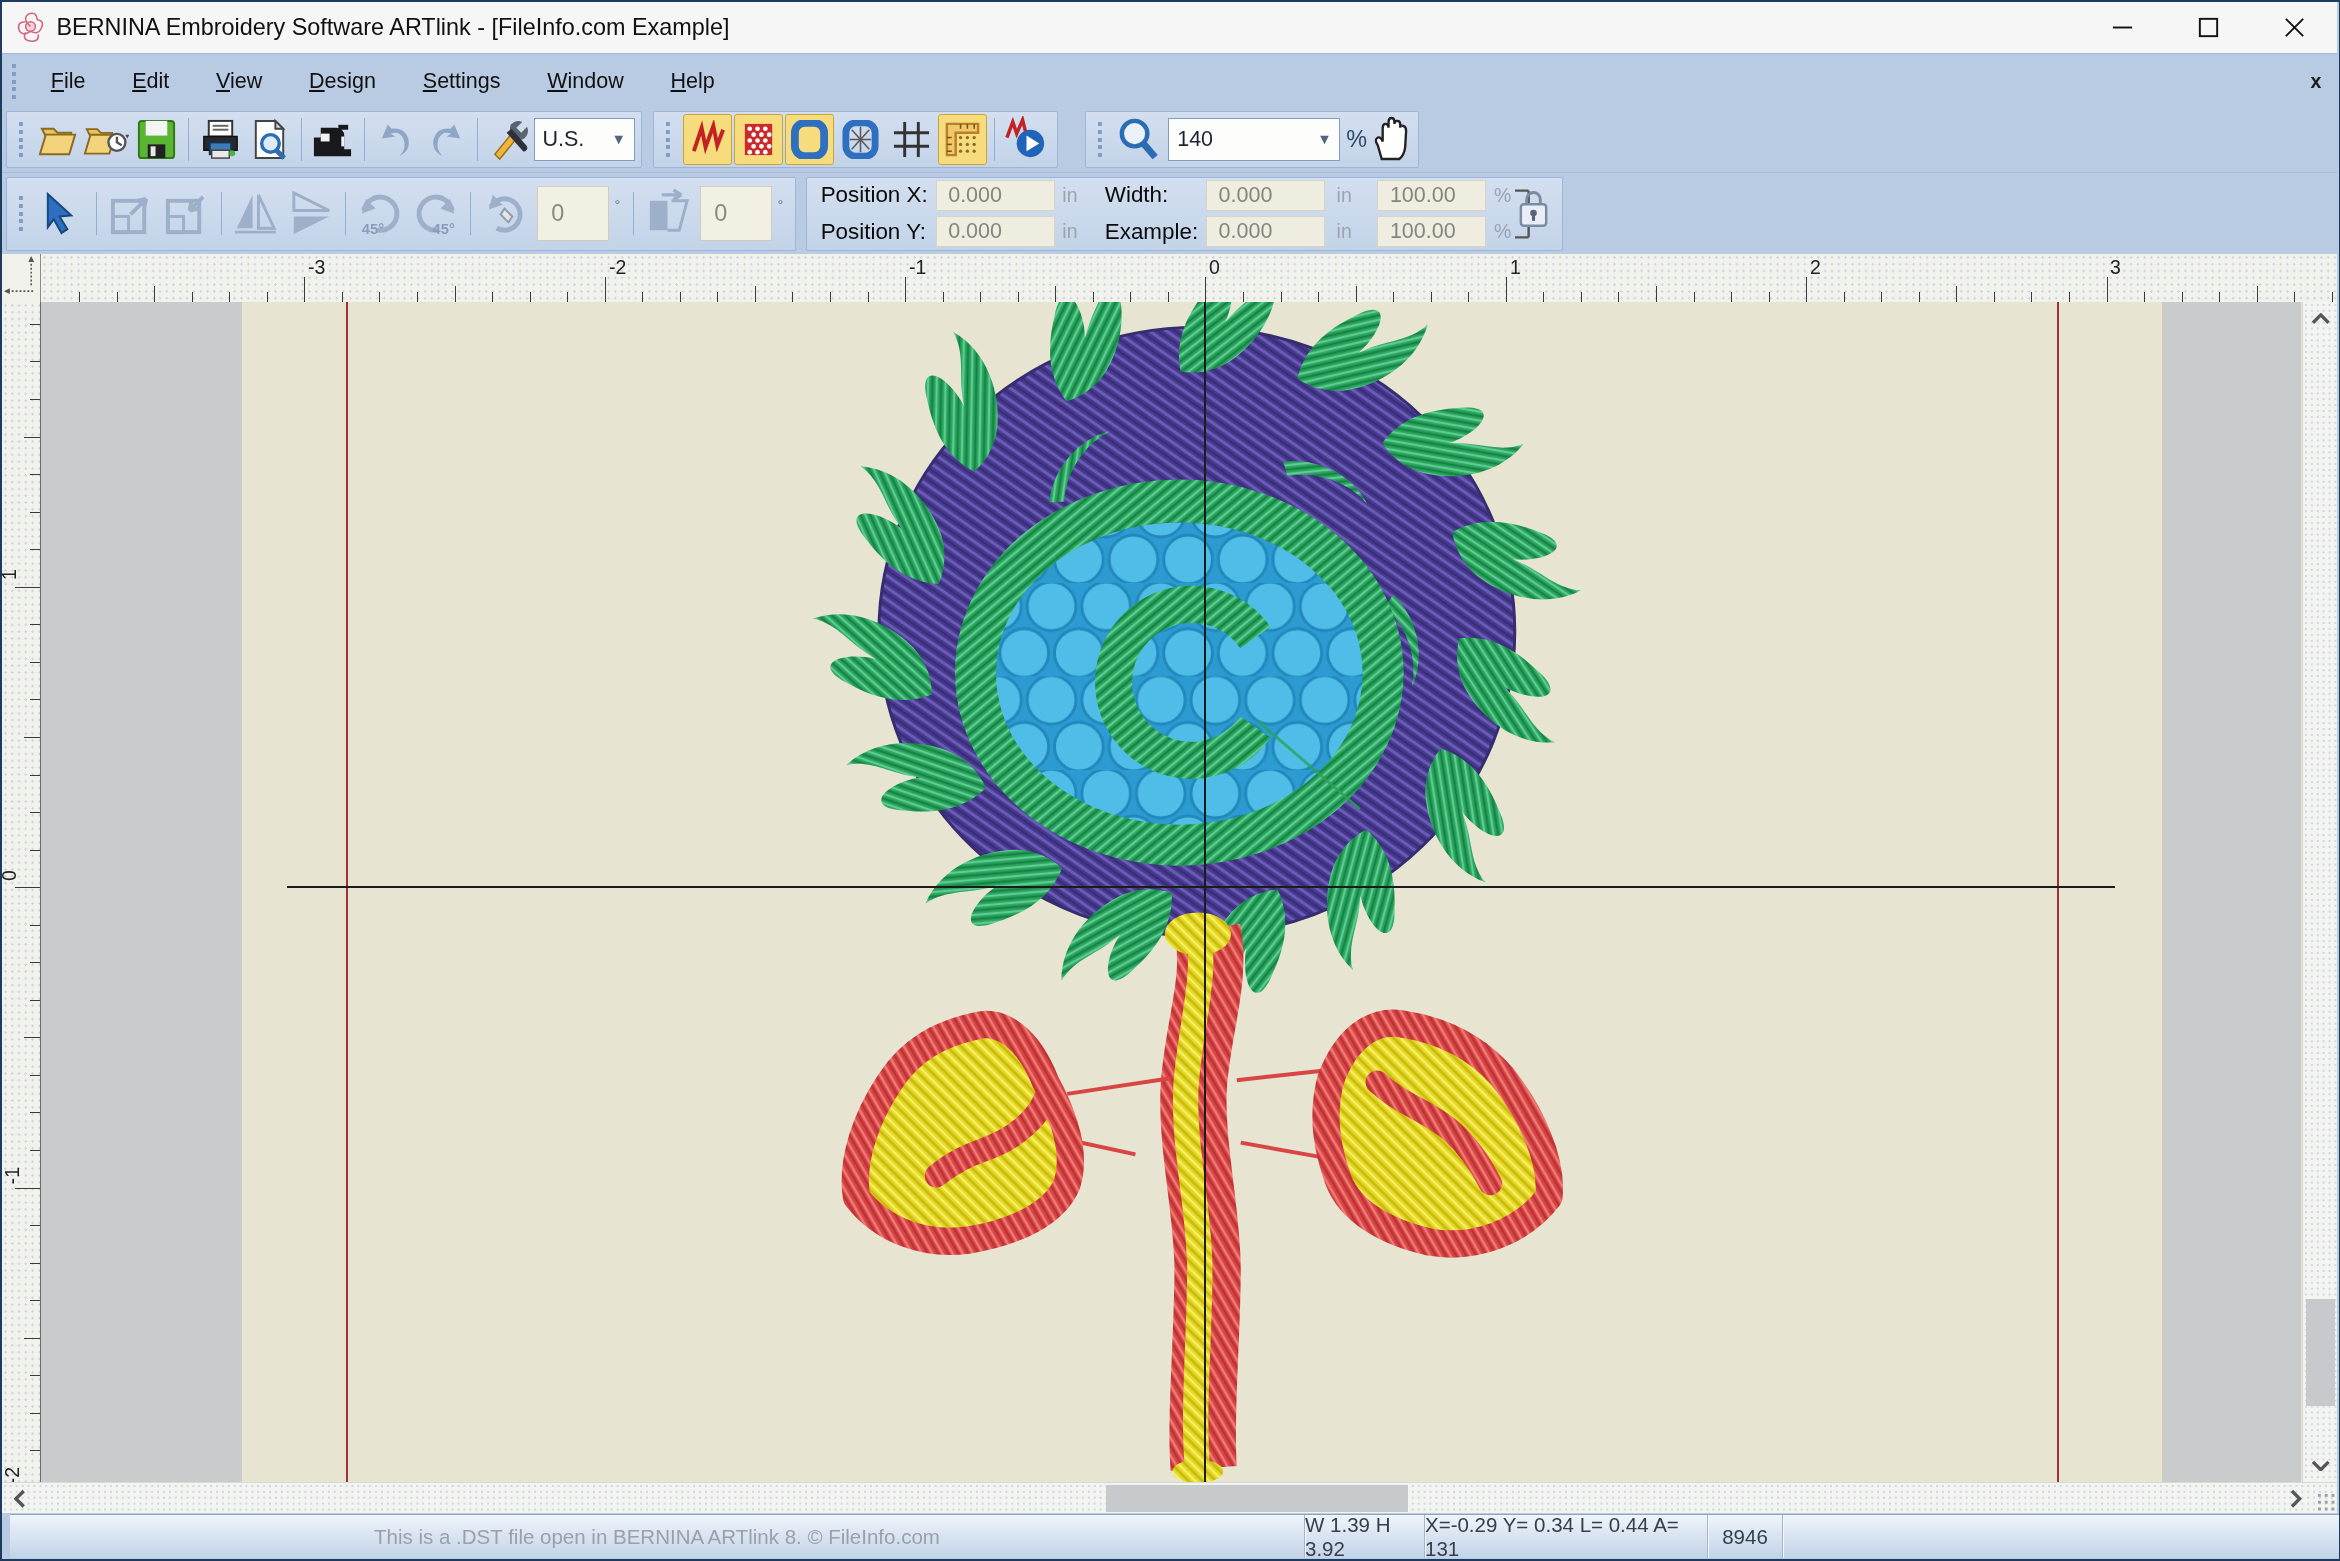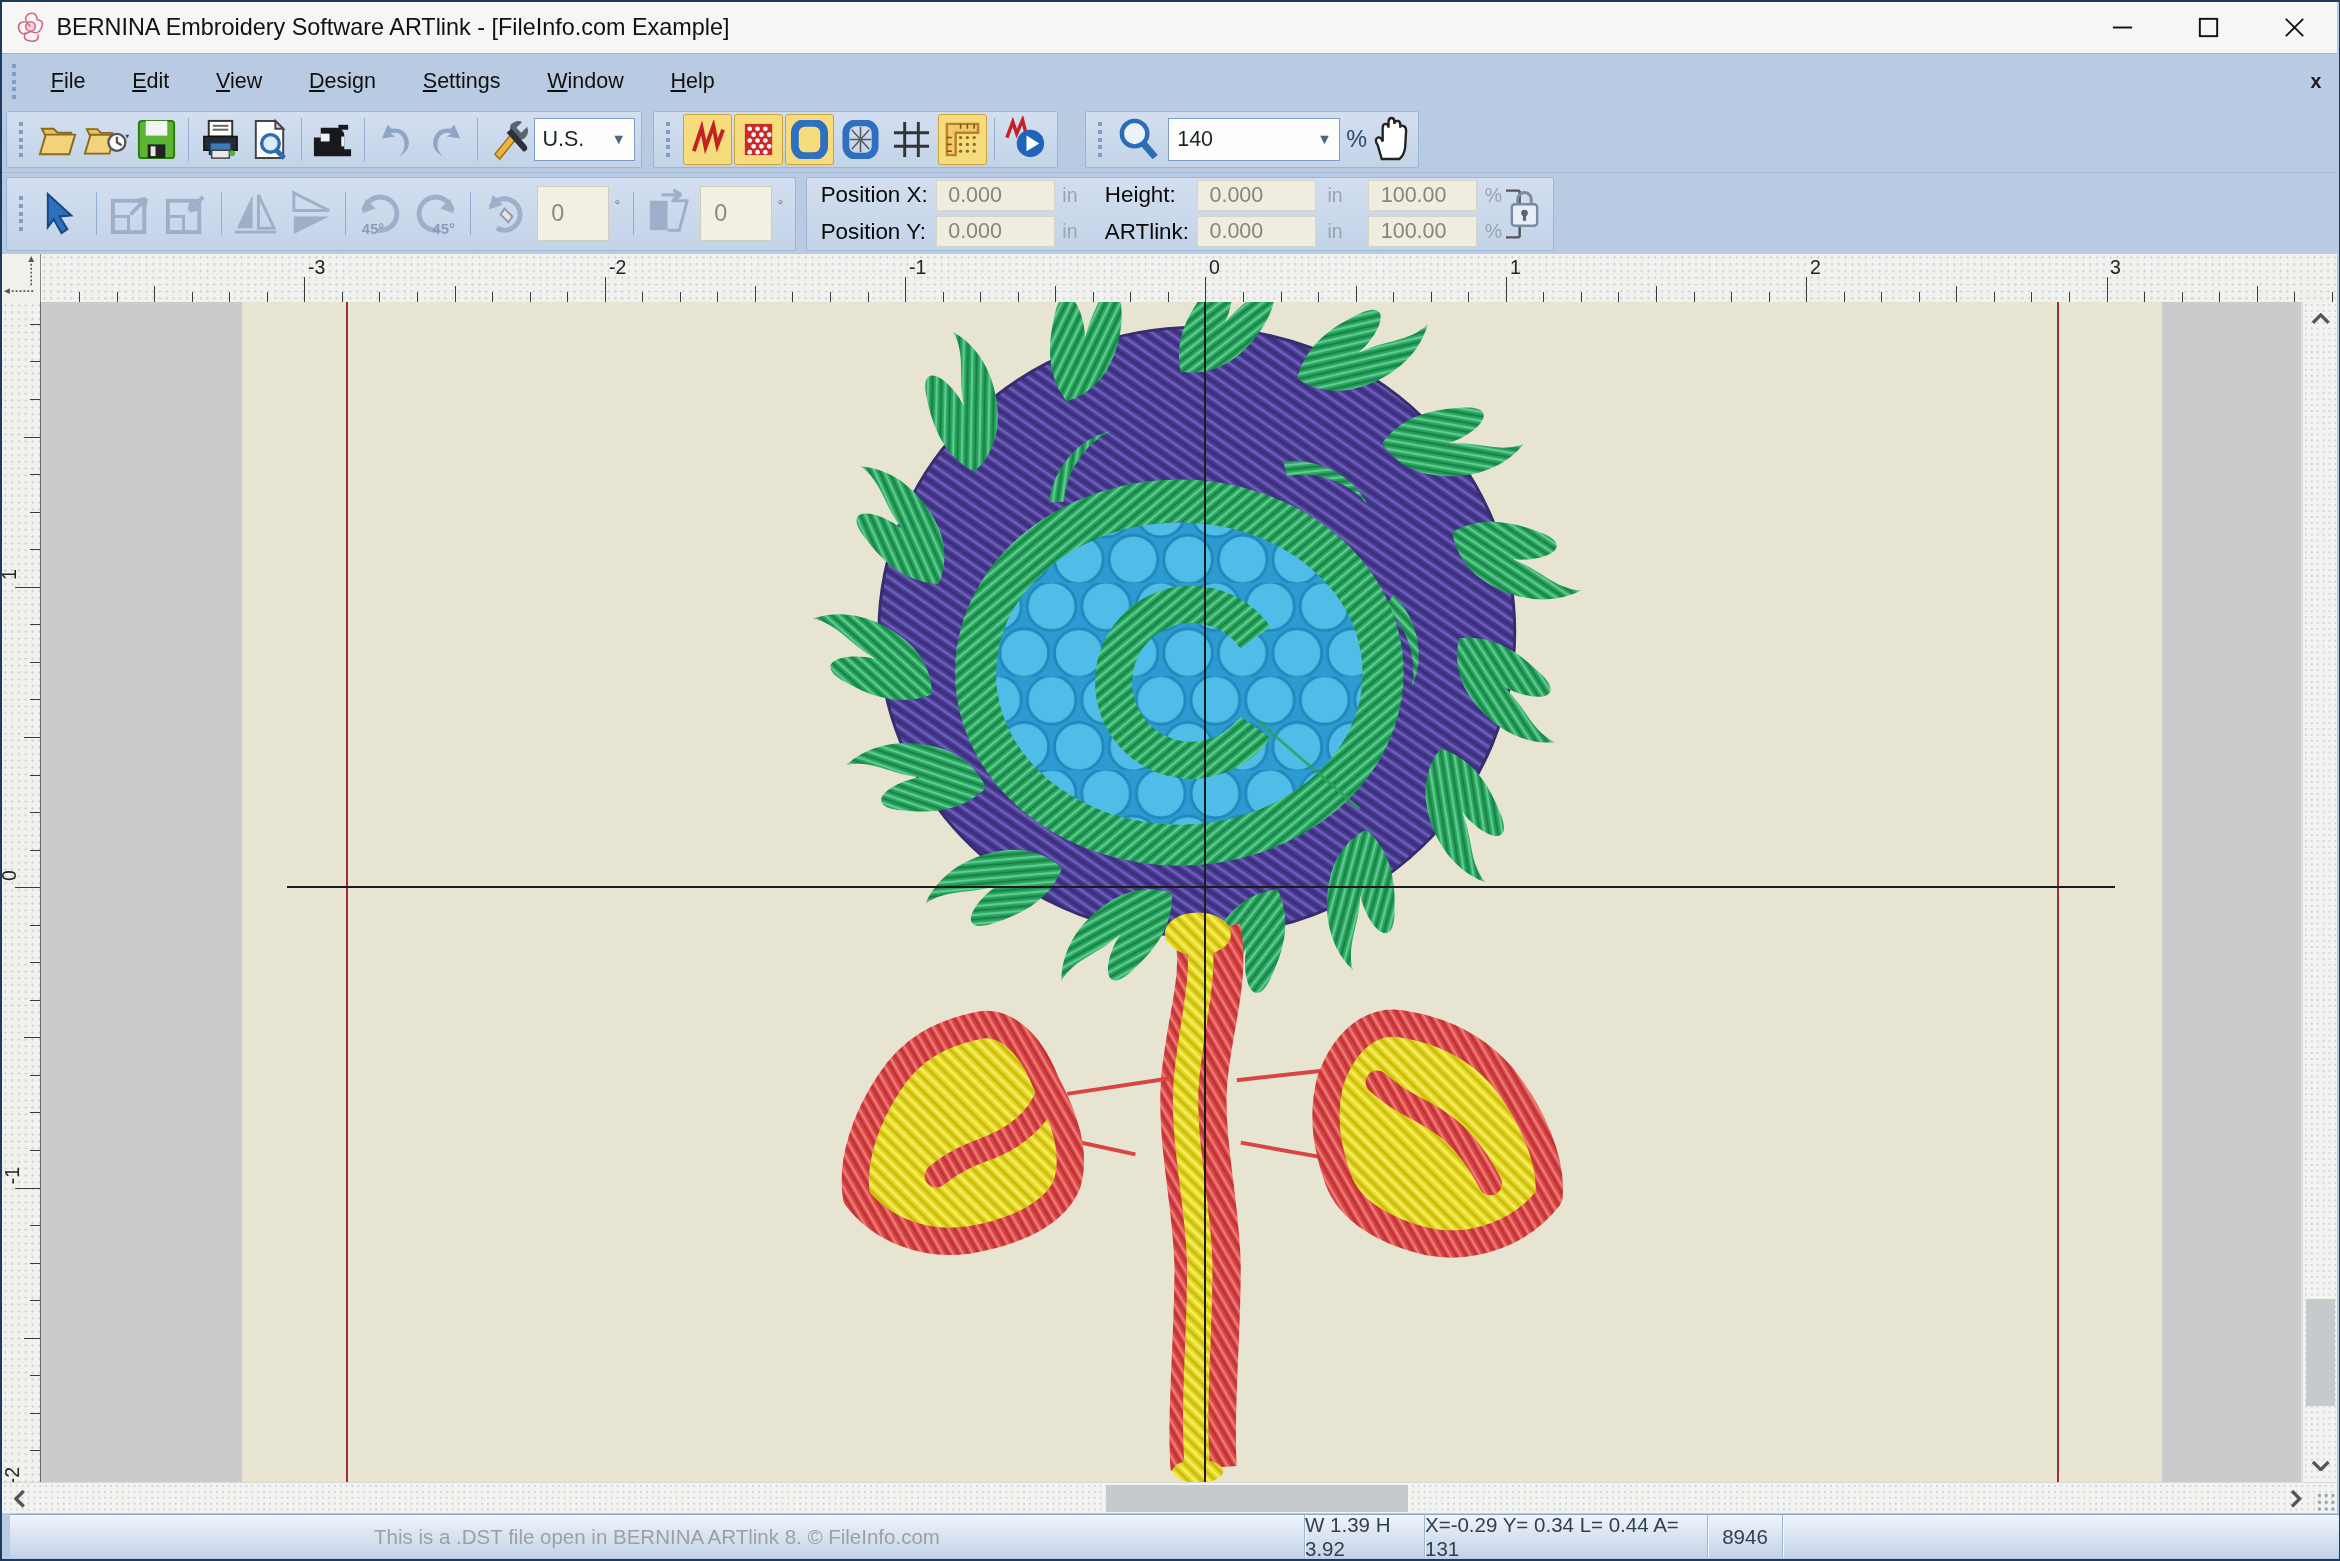--- a/index.html
+++ b/index.html
@@ -404,26 +404,26 @@
       </div>
       <div class="num-field">0</div>
       <span class="deg">°</span>
     </div>
 
     <div class="tb-panel tb-panel2" style="margin-left:9.8px;">
       <div id="pos-panel">
         <span class="pos-label" style="grid-row:1;">Position X:</span>
         <div class="pos-field" style="grid-row:1;">0.000</div>
         <span class="pos-unit" style="grid-row:1;">in</span>
-        <span class="pos-label" style="grid-row:1;margin-left:19.5px;">Height:</span>
+        <span class="pos-label" style="grid-row:1;margin-left:19.5px;">Width:</span>
         <div class="pos-field" style="grid-row:1;">0.000</div>
         <span class="pos-label" style="grid-row:2;">Position Y:</span>
         <div class="pos-field" style="grid-row:2;">0.000</div>
         <span class="pos-unit" style="grid-row:2;">in</span>
-        <span class="pos-label" style="grid-row:2;margin-left:19.5px;">ARTlink:</span>
+        <span class="pos-label" style="grid-row:2;margin-left:19.5px;">Example:</span>
         <div class="pos-field" style="grid-row:2;">0.000</div>
       </div>
       <div id="pos-panel2" style="display:grid;grid-template-rows:33px 33px;grid-template-columns:auto auto auto;column-gap:7.8px;row-gap:3.9px;align-items:center;">
         <span class="pos-unit" style="grid-row:1;">in</span>
         <div class="pos-field pct-field" style="grid-row:1;margin-left:17.6px;">100.00</div>
         <span class="pos-unit" style="grid-row:1;">%</span>
         <span class="pos-unit" style="grid-row:2;">in</span>
         <div class="pos-field pct-field" style="grid-row:2;margin-left:17.6px;">100.00</div>
         <span class="pos-unit" style="grid-row:2;">%</span>
       </div>

